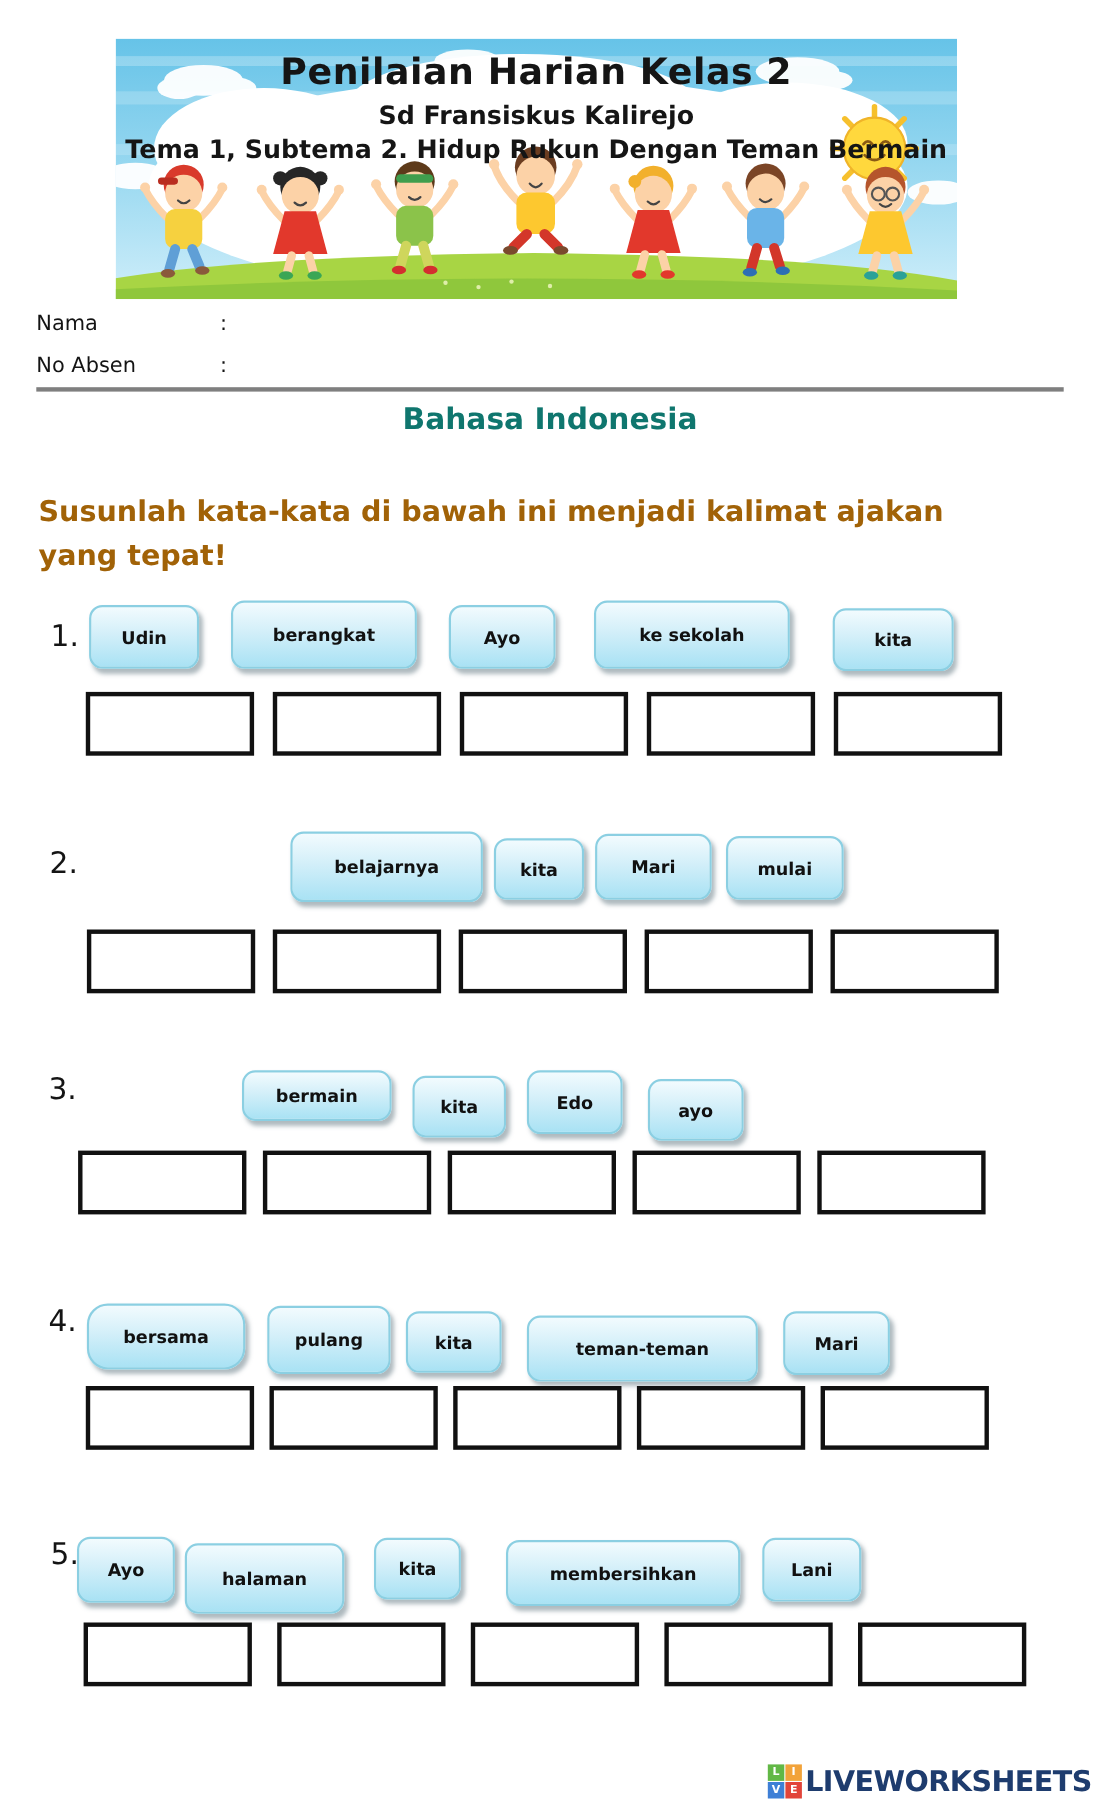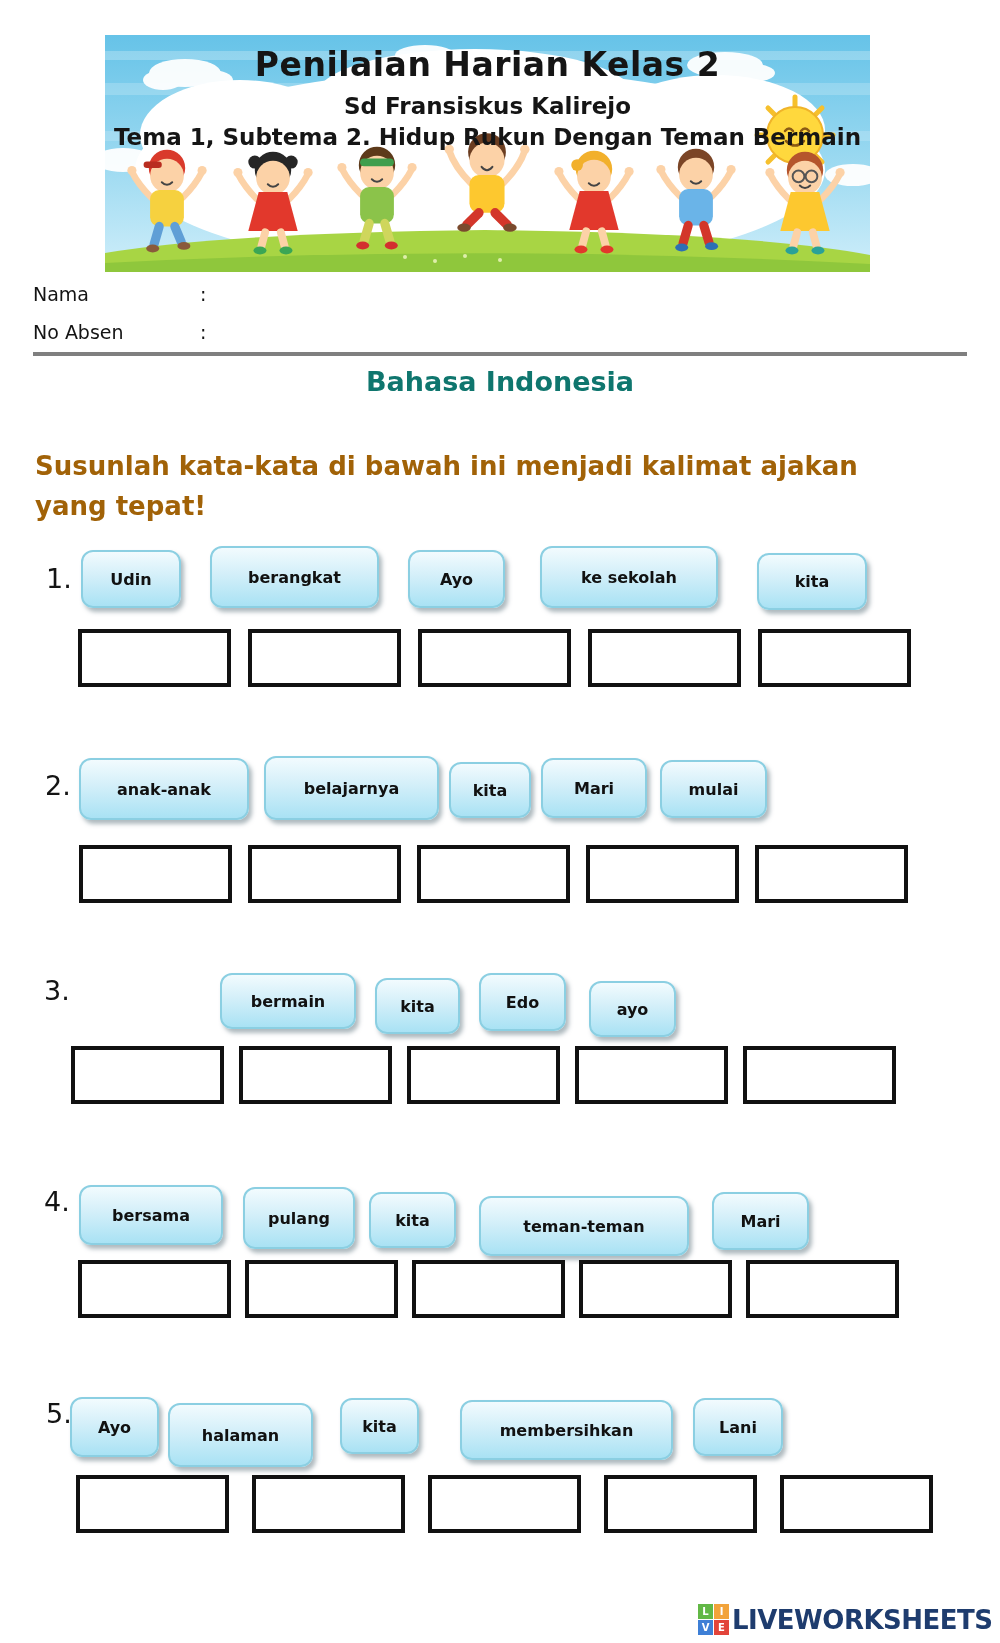--- a/index.html
+++ b/index.html
@@ -249,48 +249,47 @@
   <div class="tile" style="left:757px;top:553px;min-width:110px;height:57px;">kita</div>
   <div class="boxes" style="left:78px;top:629px;gap:17px;">
     <div class="answer-box"></div>
     <div class="answer-box"></div>
     <div class="answer-box"></div>
     <div class="answer-box"></div>
     <div class="answer-box"></div>
   </div>
 
   <div class="qnum" style="left:45px;top:770px;">2.</div>
-  <div class="tile" style="left:79px;top:758px;min-width:170px;height:62px;">anak-anak</div>
   <div class="tile" style="left:264px;top:756px;min-width:175px;height:64px;">belajarnya</div>
   <div class="tile" style="left:449px;top:762px;min-width:82px;height:56px;">kita</div>
   <div class="tile" style="left:541px;top:758px;min-width:106px;height:60px;">Mari</div>
   <div class="tile" style="left:660px;top:760px;min-width:107px;height:58px;">mulai</div>
   <div class="boxes" style="left:79px;top:845px;gap:16px;">
     <div class="answer-box"></div>
     <div class="answer-box"></div>
     <div class="answer-box"></div>
     <div class="answer-box"></div>
     <div class="answer-box"></div>
   </div>
 
   <div class="qnum" style="left:44px;top:975px;">3.</div>
-  <div class="tile" style="left:220px;top:973px;min-width:136px;height:56px;">bermain</div>
+  <div class="tile" style="left:220px;top:973px;min-width:136px;height:46px;">bermain</div>
   <div class="tile" style="left:375px;top:978px;min-width:85px;height:56px;">kita</div>
   <div class="tile" style="left:479px;top:973px;min-width:87px;height:58px;">Edo</div>
   <div class="tile" style="left:589px;top:981px;min-width:87px;height:56px;">ayo</div>
   <div class="boxes" style="left:71px;top:1046px;gap:15px;">
     <div class="answer-box"></div>
     <div class="answer-box"></div>
     <div class="answer-box"></div>
     <div class="answer-box"></div>
     <div class="answer-box"></div>
   </div>
 
   <div class="qnum" style="left:44px;top:1186px;">4.</div>
-  <div class="tile" style="left:79px;top:1185px;min-width:144px;height:60px;">bersama</div>
+  <div class="tile" style="left:79px;top:1185px;min-width:144px;height:60px;border-radius:19px;">bersama</div>
   <div class="tile" style="left:243px;top:1187px;min-width:112px;height:62px;">pulang</div>
   <div class="tile" style="left:369px;top:1192px;min-width:87px;height:56px;">kita</div>
   <div class="tile" style="left:479px;top:1196px;min-width:210px;height:60px;">teman-teman</div>
   <div class="tile" style="left:712px;top:1192px;min-width:97px;height:58px;">Mari</div>
   <div class="boxes" style="left:78px;top:1260px;gap:14px;">
     <div class="answer-box"></div>
     <div class="answer-box"></div>
     <div class="answer-box"></div>
     <div class="answer-box"></div>
     <div class="answer-box"></div>

